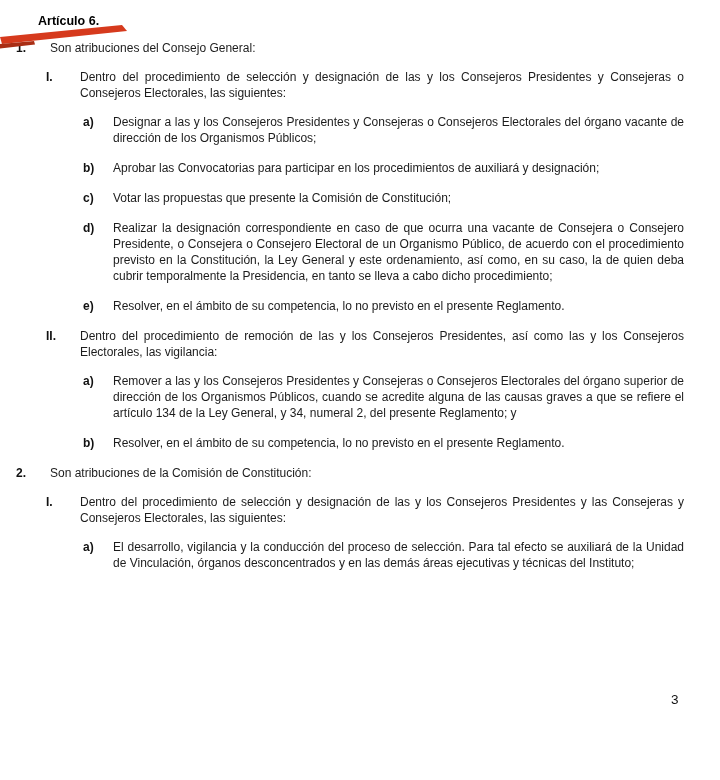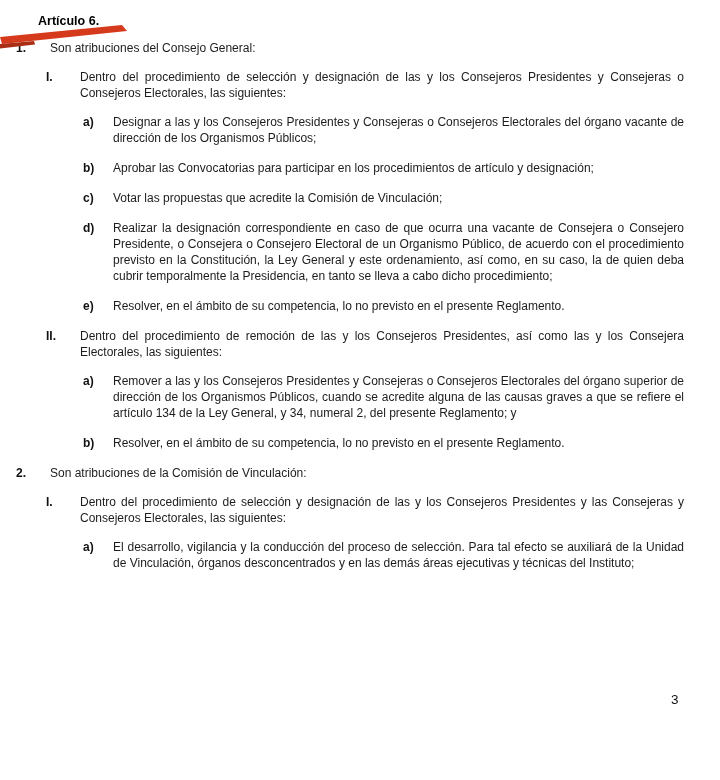--- a/index.html
+++ b/index.html
@@ -71,56 +71,56 @@
     <div class="txt">Dentro del procedimiento de selección y designación de las y los Consejeros Presidentes y Consejeras o Consejeros Electorales, las siguientes:</div>
   </div>
 
   <div class="row lvl3">
     <span class="lbl">a)</span>
     <div class="txt">Designar a las y los Consejeros Presidentes y Consejeras o Consejeros Electorales del órgano vacante de dirección de los Organismos Públicos;</div>
   </div>
 
   <div class="row lvl3">
     <span class="lbl">b)</span>
-    <div class="txt">Aprobar las Convocatorias para participar en los procedimientos de artículo y designación;</div>
+    <div class="txt">Aprobar las Convocatorias para participar en los procedimientos de auxiliará y designación;</div>
   </div>
 
   <div class="row lvl3">
     <span class="lbl">c)</span>
-    <div class="txt">Votar las propuestas que acredite la Comisión de Vinculación;</div>
+    <div class="txt">Votar las propuestas que presente la Comisión de Constitución;</div>
   </div>
 
   <div class="row lvl3">
     <span class="lbl">d)</span>
     <div class="txt">Realizar la designación correspondiente en caso de que ocurra una vacante de Consejera o Consejero Presidente, o Consejera o Consejero Electoral de un Organismo Público, de acuerdo con el procedimiento previsto en la Constitución, la Ley General y este ordenamiento, así como, en su caso, la de quien deba cubrir temporalmente la Presidencia, en tanto se lleva a cabo dicho procedimiento;</div>
   </div>
 
   <div class="row lvl3">
     <span class="lbl">e)</span>
     <div class="txt">Resolver, en el ámbito de su competencia, lo no previsto en el presente Reglamento.</div>
   </div>
 
   <div class="row lvl2">
     <span class="lbl">II.</span>
-    <div class="txt">Dentro del procedimiento de remoción de las y los Consejeros Presidentes, así como las y los Consejera Electorales, las siguientes:</div>
+    <div class="txt">Dentro del procedimiento de remoción de las y los Consejeros Presidentes, así como las y los Consejeros Electorales, las vigilancia:</div>
   </div>
 
   <div class="row lvl3">
     <span class="lbl">a)</span>
     <div class="txt">Remover a las y los Consejeros Presidentes y Consejeras o Consejeros Electorales del órgano superior de dirección de los Organismos Públicos, cuando se acredite alguna de las causas graves a que se refiere el artículo 134 de la Ley General, y 34, numeral 2, del presente Reglamento; y</div>
   </div>
 
   <div class="row lvl3">
     <span class="lbl">b)</span>
     <div class="txt">Resolver, en el ámbito de su competencia, lo no previsto en el presente Reglamento.</div>
   </div>
 
   <div class="row lvl1">
     <span class="lbl">2.</span>
-    <div class="txt">Son atribuciones de la Comisión de Vinculación:</div>
+    <div class="txt">Son atribuciones de la Comisión de Constitución:</div>
   </div>
 
   <div class="row lvl2">
     <span class="lbl">I.</span>
     <div class="txt">Dentro del procedimiento de selección y designación de las y los Consejeros Presidentes y las Consejeras y Consejeros Electorales, las siguientes:</div>
   </div>
 
   <div class="row lvl3">
     <span class="lbl">a)</span>
     <div class="txt">El desarrollo, vigilancia y la conducción del proceso de selección. Para tal efecto se auxiliará de la Unidad de Vinculación, órganos desconcentrados y en las demás áreas ejecutivas y técnicas del Instituto;</div>

